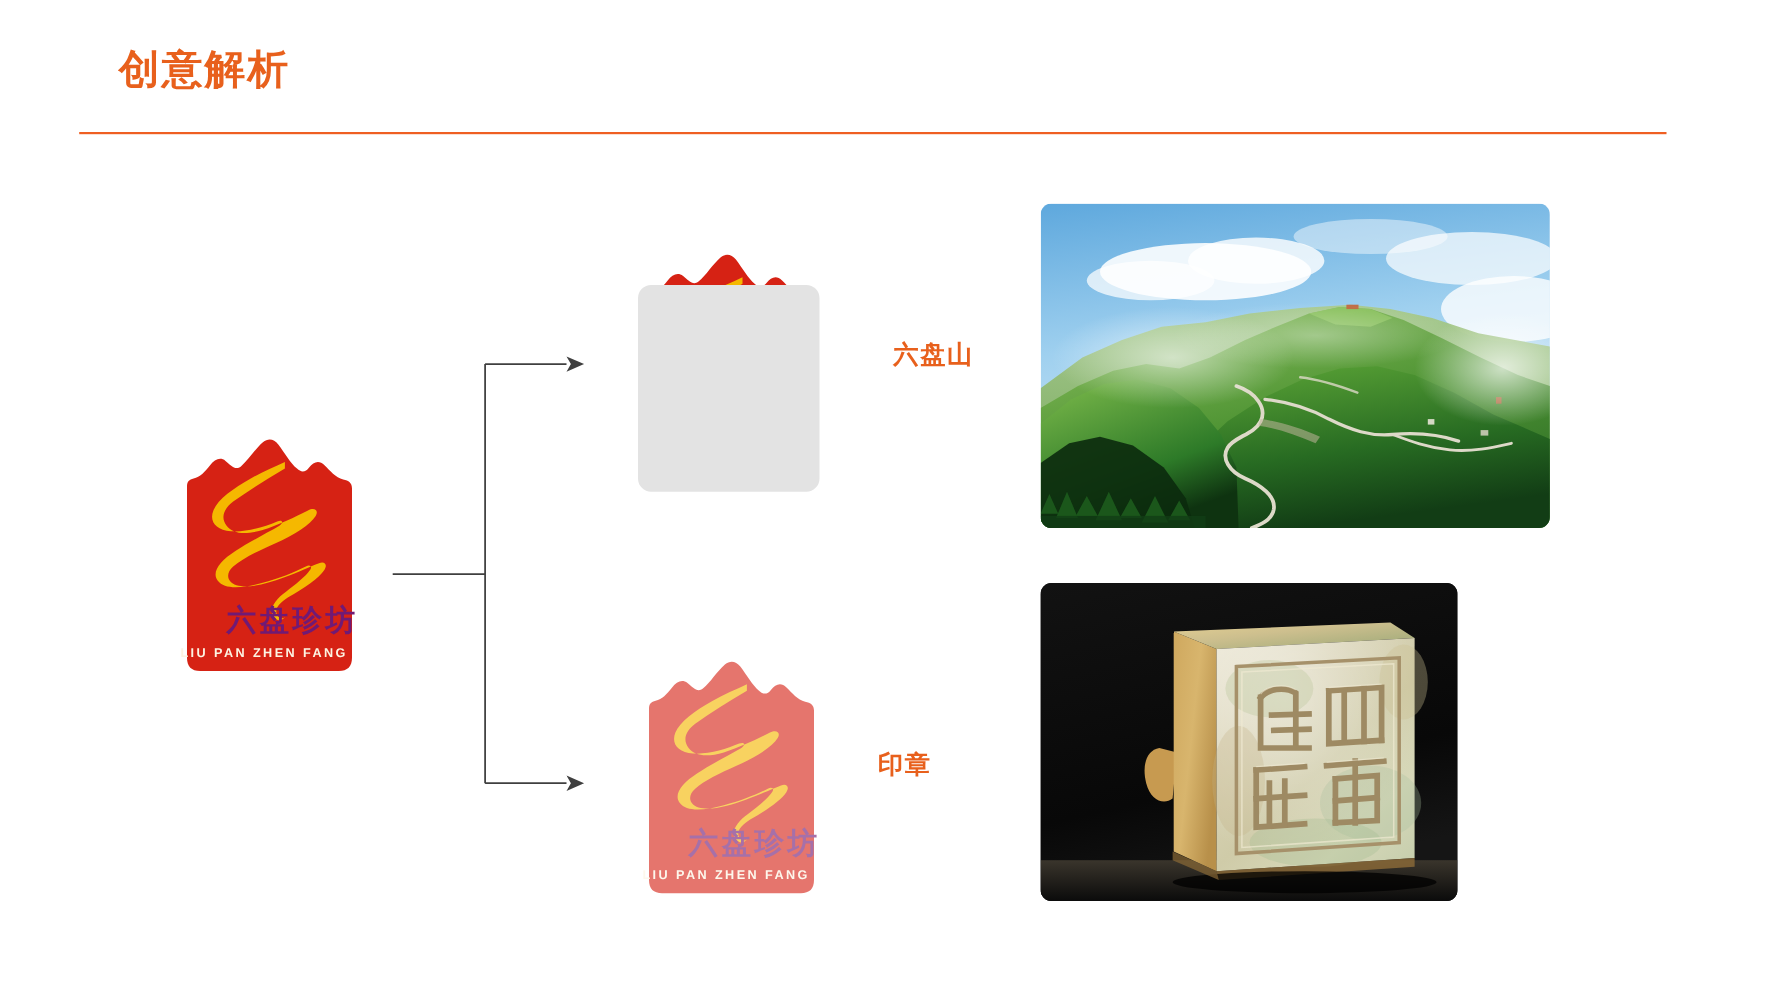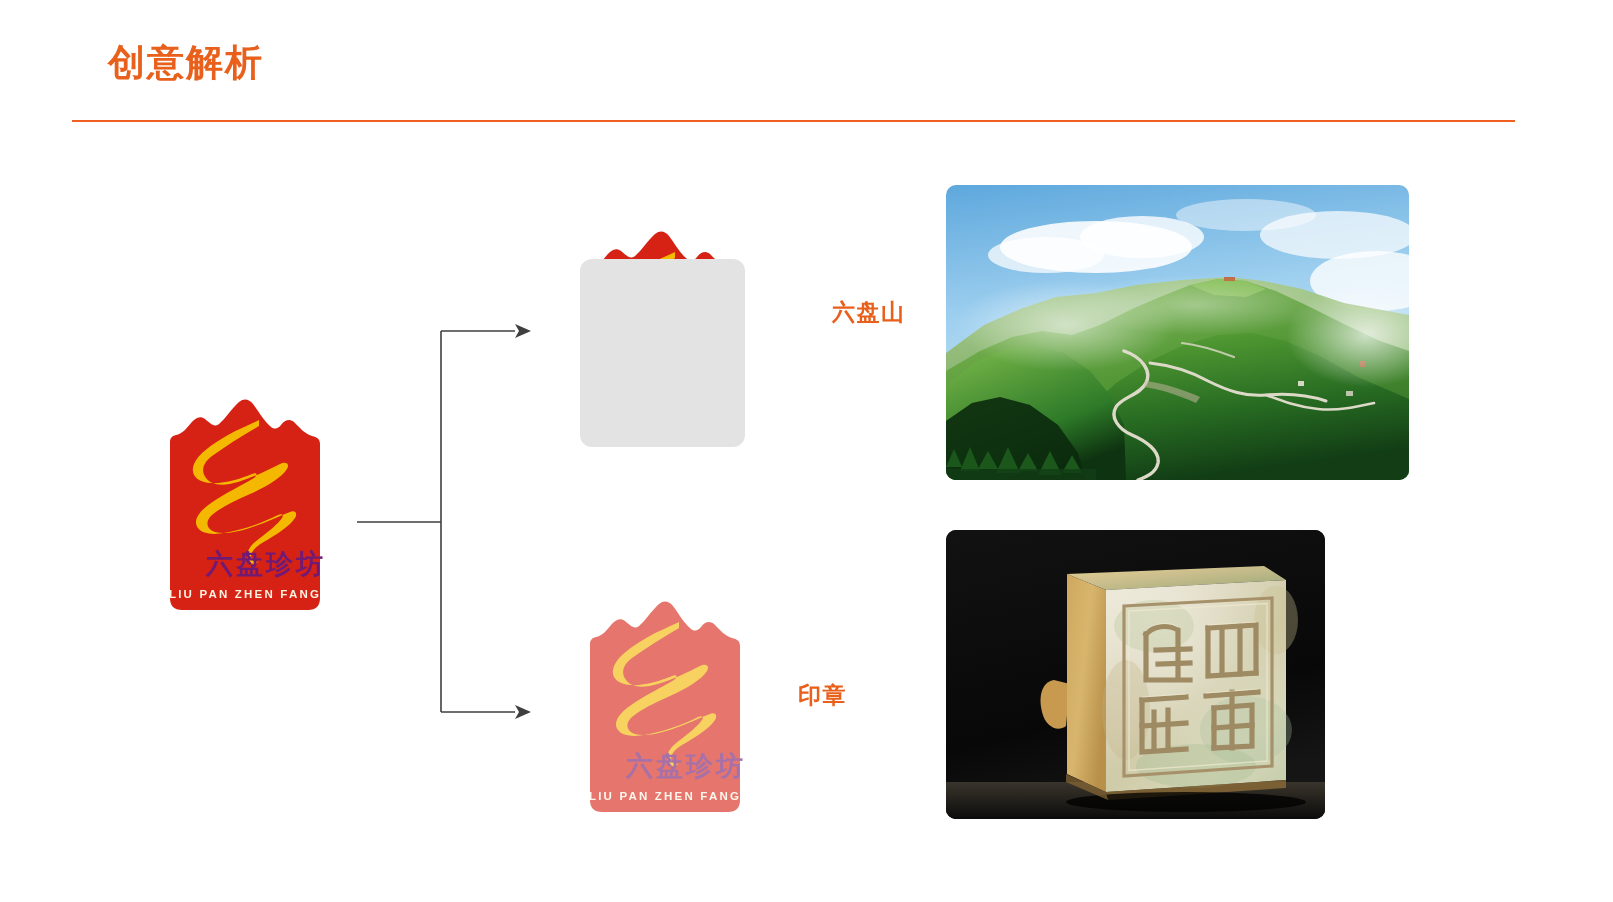--- a/index.html
+++ b/index.html
@@ -59,21 +59,20 @@
     width: 100%;
     text-align: right;
     color: #701a75;
     font-weight: 700;
     white-space: nowrap;
   }
   .logo-en {
     position: absolute;
     left: 0;
     width: 100%;
-    text-align: center;
     color: #fdf3e2;
     font-weight: 700;
     white-space: nowrap;
   }
 
   #logo-main {
     left: 164px;
     top: 398px;
     width: 162px;
     height: 216px;
@@ -146,21 +145,21 @@
 
   
   .item-label {
     position: absolute;
     color: #e8601c;
     font-weight: 700;
     font-size: 23px;
     letter-spacing: 1.5px;
     white-space: nowrap;
   }
-  #label-mountain { left: 812px; top: 297px; margin-left: 20px; }
+  #label-mountain { left: 812px; top: 307px; }
   #label-seal     { left: 798px; top: 680px; }
 
   
   .photo {
     position: absolute;
     border-radius: 10px;
     overflow: hidden;
   }
   #photo-mountain {
     left: 946px;

